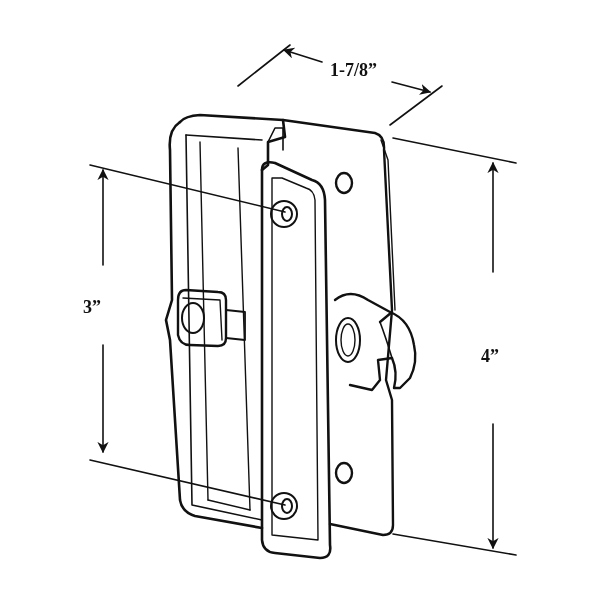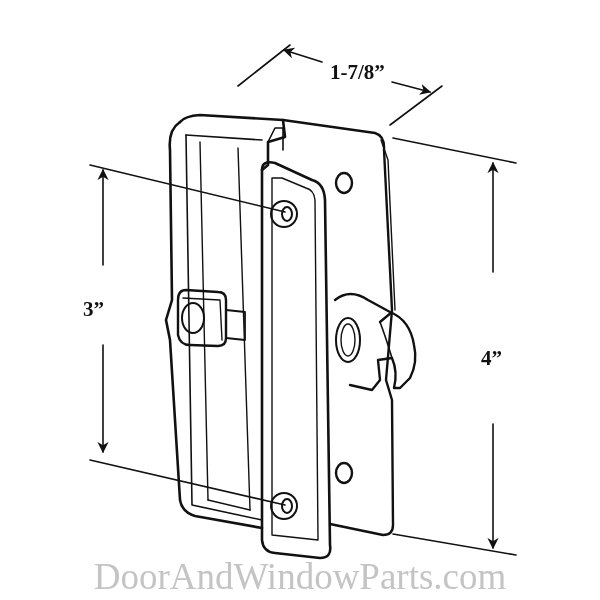--- a/index.html
+++ b/index.html
@@ -1,18 +1,18 @@
 <!DOCTYPE html>
 <html><head>
   <meta charset="utf-8">
   <style>
     html, body { margin: 0; padding: 0; background: #ffffff; }
     #stage { position: relative; width: 600px; height: 600px; overflow: hidden; background: #ffffff; }
     svg { position: absolute; left: 0; top: 0; }
-    .dim-label { position: absolute; font-family: "Liberation Serif", serif; font-weight: bold; color: #111111; font-size: 21px; white-space: nowrap; }
+    .dim-label { position: absolute; font-family: "Liberation Serif", serif; font-weight: bold; color: #111111; font-size: 18px; white-space: nowrap; }
     .watermark { position: absolute; left: 0; width: 600px; text-align: center; top: 555px; font-family: "Liberation Serif", serif; font-size: 37px; color: #c4c4c4; letter-spacing: 0px; }
   </style>
 </head>
 <body>
 
 <div id="stage">
   <svg width="600" height="600" viewBox="0 0 600 600" fill="none" stroke="#111" stroke-linecap="round" stroke-linejoin="round">
     <defs>
       <marker id="arr" viewBox="0 0 10 10" refX="9" refY="5" markerWidth="7" markerHeight="7" orient="auto-start-reverse">
         <path d="M0,0 L10,5 L0,10 L3,5 Z" fill="#111" stroke="none"></path>
@@ -80,14 +80,13 @@
       <path d="M183,298 L220,300 L222,340" stroke-width="1.4"></path>
       <ellipse cx="193" cy="318" rx="11" ry="15" stroke-width="2"></ellipse>
       <path d="M226,310 L245,312 L245,340 L226,338" stroke-width="1.8"></path>
     </g>
   </svg>
 
   <div class="dim-label" style="left:330px; top:60px;">1-7/8”</div>
   <div class="dim-label" style="left:83px; top:297px;">3”</div>
   <div class="dim-label" style="left:481px; top:346px;">4”</div>
 
-  <div class="watermark">DoorAndWindowParts.com</div>
 </div>
 
 </body></html>

